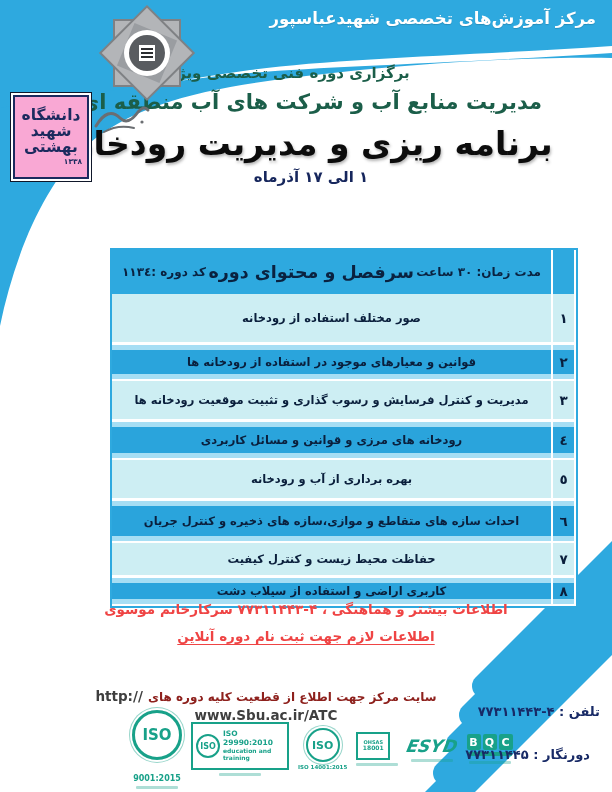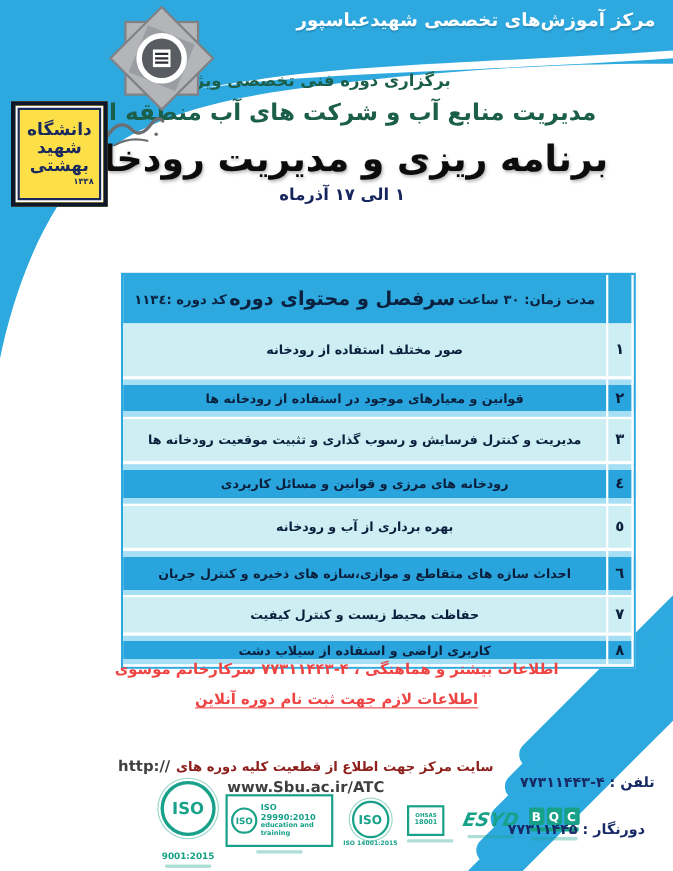--- a/index.html
+++ b/index.html
@@ -11,22 +11,22 @@
   
   #bg{position:absolute;inset:0;z-index:0;}
   
   .org-title{
     top:9px;right:16px;z-index:3;color:#ffffff;font-weight:bold;
     font-size:16.5px;direction:rtl;text-shadow:0 1px 1px rgba(0,0,0,.15);
   }
   .emblem{left:98px;top:2px;z-index:3;}
   .signature{left:90px;top:96px;z-index:3;}
   .seal{
-    left:10px;top:92px;width:80px;height:88px;z-index:3;background:#fde047;
-    border:4px solid #0f172a;box-shadow:inset 0 0 0 2px #ffffff,inset 0 0 0 4px #1b2a5e;
+    left:10px;top:92px;width:80px;height:88px;z-index:3;background:#f9a8d4;
+    border:1px solid #0f172a;box-shadow:inset 0 0 0 2px #ffffff,inset 0 0 0 4px #1b2a5e;
     display:flex;flex-direction:column;align-items:center;justify-content:center;
     color:#1b2a5e;font-weight:bold;direction:rtl;line-height:1.02;text-align:center;
   }
   .seal .l{font-size:15.5px;letter-spacing:-1px;}
   .seal .year{font-size:7.5px;margin-top:2px;margin-left:44px;}
   
   .intro{left:60px;right:26px;top:64px;z-index:2;text-align:center;direction:rtl;}
   .kicker{font-size:15px;font-weight:bold;color:#1b5e49;transform:translateX(-37px);}
   .subtitle{font-size:21px;font-weight:bold;color:#1b5e49;margin-top:8px;transform:translateX(-12px);}
   .main-title{
@@ -59,30 +59,30 @@
     background:linear-gradient(180deg,#a6def4 0,#a6def4 5px,#2aa4dc 5px,
       #2aa4dc calc(100% - 5px),#a6def4 calc(100% - 5px),#a6def4 100%);
     border-bottom:2px solid #ffffff;
   }
   .h1{height:48px;}.h2{height:34px;}.h3{height:38px;}.h4{height:36px;}
   .h5{height:38px;}.h6{height:40px;}.h7{height:32px;}.h8{height:26px;}
   
   .contact{left:40px;right:40px;top:596px;z-index:2;text-align:center;direction:rtl;
     color:#ef4444;font-weight:bold;font-size:13.5px;line-height:2.0;}
   .contact .u{text-decoration:underline;text-underline-offset:3px;}
-  .site-line{left:98px;top:686px;width:360px;z-index:2;text-align:center;direction:rtl;}
+  .site-line{left:86px;top:686px;width:360px;z-index:2;text-align:center;direction:rtl;}
   .site-label{color:#8e211d;font-weight:bold;font-size:12px;}
   .site-url{color:#3f3f3f;font-weight:bold;font-size:13.5px;direction:ltr;unicode-bidi:embed;}
   
-  .phone,.fax{z-index:3;width:132px;text-align:center;direction:rtl;
+  .phone,.fax{z-index:3;width:132px;text-align:right;direction:rtl;
     color:#182a66;font-weight:900;font-size:13px;}
   .phone{left:468px;top:704px;}
   .fax{left:458px;top:747px;}
   
-  .certs{left:146px;top:718px;height:62px;z-index:2;display:flex;align-items:center;gap:9px;color:#18a189;}
+  .certs{left:132px;top:718px;height:62px;z-index:2;display:flex;align-items:center;gap:9px;color:#18a189;}
   .cert{text-align:center;}
   .ring{
     width:44px;height:44px;border:3px solid #18a189;border-radius:50%;
     display:flex;align-items:center;justify-content:center;
     font-weight:900;font-size:15px;margin:0 auto;
     box-shadow:0 0 0 2px #fff,0 0 0 3px rgba(24,161,137,.45);
   }
   .ring.small{width:30px;height:30px;font-size:11px;border-width:2px;}
   .ring.tiny{width:20px;height:20px;font-size:8px;border-width:2px;box-shadow:none;flex:0 0 20px;}
   .c9001-num{font-size:8px;font-weight:bold;margin-top:14px;}

